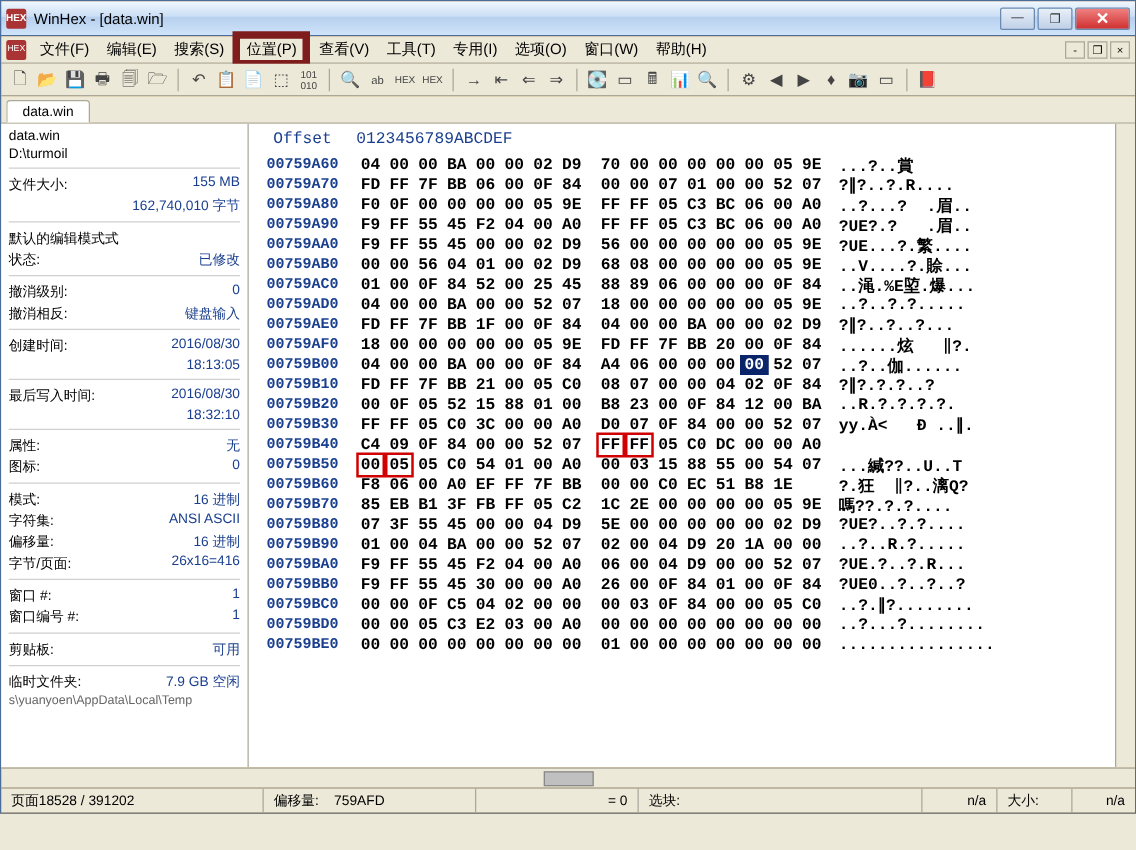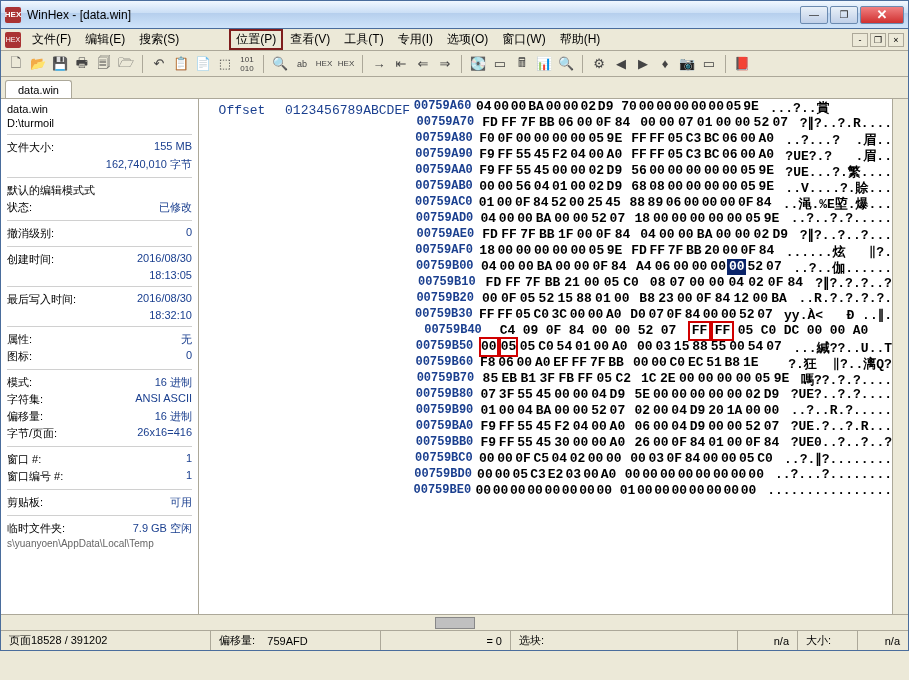--- a/index.html
+++ b/index.html
@@ -6,36 +6,36 @@
 body { font-family: Tahoma, "Microsoft YaHei", sans-serif; font-size: 11px; background: #ece9d8; overflow: hidden; }
 .window { width: 909px; height: 651px; background: #a16207; border: 1px solid #4a6d9c; display: flex; flex-direction: column; }
 .titlebar { height: 28px; background: linear-gradient(180deg,#f1f8ff,#cadef5 45%,#b6cfed 46%,#cfe4fa); display: flex; align-items: center; padding: 0 4px; border-bottom: 1px solid #4a6d9c; }
 .titlebar .icon { width: 16px; height: 16px; background: #a33; color: #fff; font-size: 8px; font-weight: bold; display: flex; align-items: center; justify-content: center; border-radius: 2px; margin-right: 6px; }
 .titlebar .title { flex: 1; color: #000; font-size: 12px; }
 .winbtns { display: flex; gap: 2px; }
 .winbtn { width: 28px; height: 18px; background: linear-gradient(#e8f0f8,#c0d0e8); border: 1px solid #6a8ab0; border-radius: 2px; display: flex; align-items: center; justify-content: center; font-size: 10px; color: #333; cursor: pointer; }
 .winbtn.close { background: linear-gradient(#f08080,#d03030); color: #fff; width: 44px; font-weight: bold; font-size: 13px; }
 .menubar { height: 22px; background: #ece9d8; display: flex; align-items: center; padding: 0 4px; border-bottom: 1px solid #aca899; }
 .menubar .menuitem { padding: 12px 7px; cursor: pointer; font-size: 12px; }
-.menubar .menuitem.hl { border: 2px solid #7f1d1d; padding: 0 5px; margin-left: 43px; }
+.menubar .menuitem.hl { border: 6px solid #7f1d1d; padding: 0 5px; }
 .mdi-btns { margin-left: auto; display: flex; gap: 2px; }
 .mdi-btns .mdibtn { width: 16px; height: 14px; border: 1px solid #aca899; background: #ece9d8; font-size: 9px; display: flex; align-items: center; justify-content: center; cursor: pointer; }
 .toolbar { height: 26px; background: #ece9d8; display: flex; align-items: center; padding: 0 6px; gap: 4px; border-bottom: 1px solid #aca899; }
 .tb-ico { width: 18px; height: 18px; display: flex; align-items: center; justify-content: center; font-size: 13px; cursor: pointer; color: #444; }
 .tb-sep { width: 1px; height: 18px; background: #aca899; margin: 0 3px; }
 .filetab { height: 22px; background: #ece9d8; display: flex; align-items: flex-end; padding: 0 4px; border-bottom: 1px solid #aca899; }
 .filetab .tab { padding: 3px 12px 2px; background: #fff; border: 1px solid #aca899; border-bottom: none; font-size: 11px; border-radius: 3px 3px 0 0; }
 .content { flex: 1; display: flex; overflow: hidden; background: #fff; }
 .sidebar { width: 198px; background: #fff; border-right: 1px solid #aca899; padding: 4px 6px; font-size: 11px; color: #000; display: flex; flex-direction: column; gap: 2px; overflow: hidden; }
 .sidebar .hdr { font-size: 11px; }
 .sidebar .row { display: flex; }
 .sidebar .lbl { flex: 1; color: #000; text-align: left; }
 .sidebar .val { color: #1a3f8f; text-align: right; }
 .sidebar hr { border: none; border-top: 1px solid #d0d0d0; margin: 3px 0; }
-.hexarea { flex: 1; display: flex; flex-direction: row; overflow: hidden; font-family: "Courier New", monospace; }
+.hexarea { flex: 1; display: flex; flex-direction: column; overflow: hidden; font-family: "Courier New", monospace; }
 .hexhdr { display: flex; padding: 4px 0 6px; color: #1a3f8f; font-size: 13px; }
 .hexhdr .off { width: 86px; text-align: center; }
 .hexhdr .byte { width: 23px; text-align: center; }
 .hexhdr .gap { width: 8px; }
 .hexhdr .txt { flex: 1; }
 .hexbody { flex: 1; overflow: hidden; }
 .hexrow { display: flex; height: 16px; font-size: 13px; font-weight: bold; }
 .hexrow .off { width: 86px; text-align: center; color: #1a3f8f; font-size: 12px; }
 .hexrow .byte { width: 23px; text-align: center; color: #000; position: relative; }
 .hexrow .gap { width: 8px; }
@@ -143,20 +143,24 @@
       <div class="hdr">默认的编辑模式式</div>
       <div class="row">
           <span class="lbl">状态:</span>
           <span class="val">已修改</span>
         </div>
       <hr>
       <div class="row">
           <span class="lbl">撤消级别:</span>
           <span class="val">0</span>
         </div>
+      <div class="row">
+          <span class="lbl">撤消相反:</span>
+          <span class="val">键盘输入</span>
+        </div>
       <hr>
       <div class="row">
           <span class="lbl">创建时间:</span>
           <span class="val">2016/08/30</span>
         </div>
       <div class="row">
           <span class="lbl"></span>
           <span class="val">18:13:05</span>
         </div>
       <hr>

